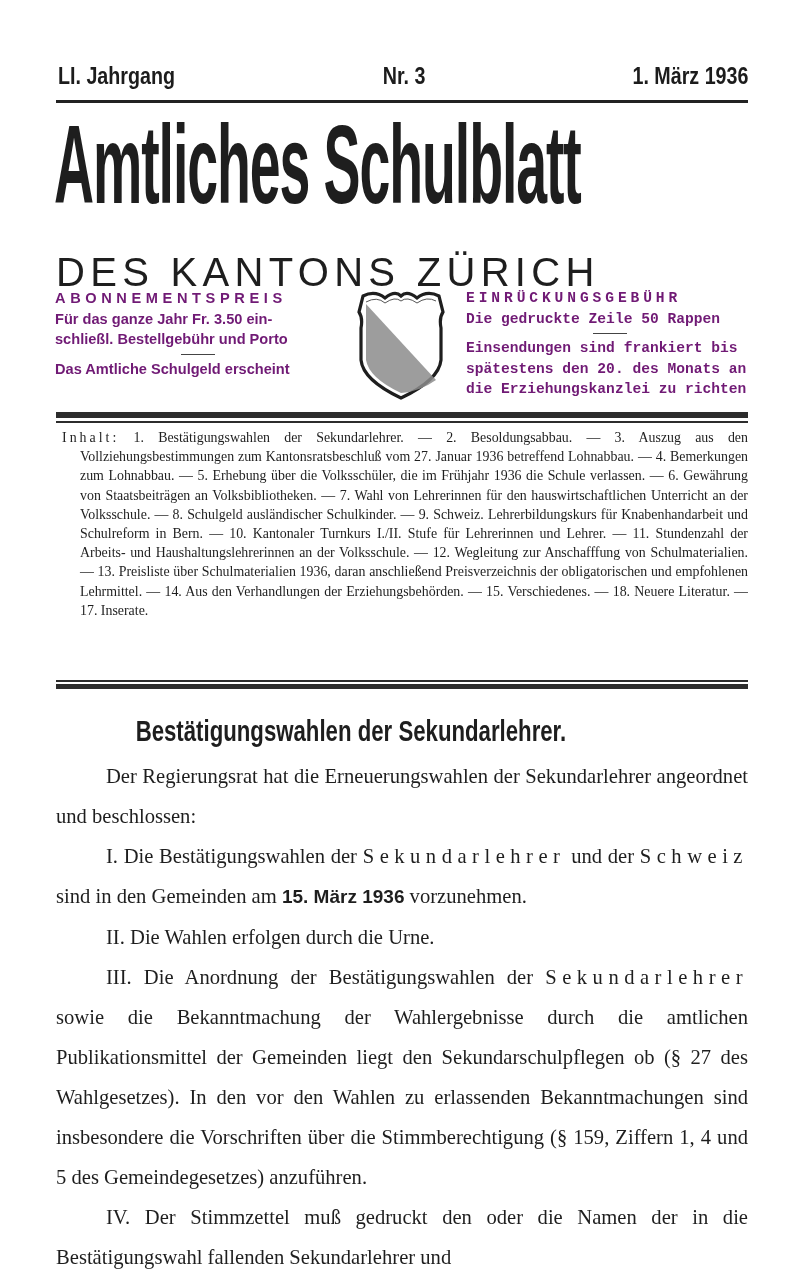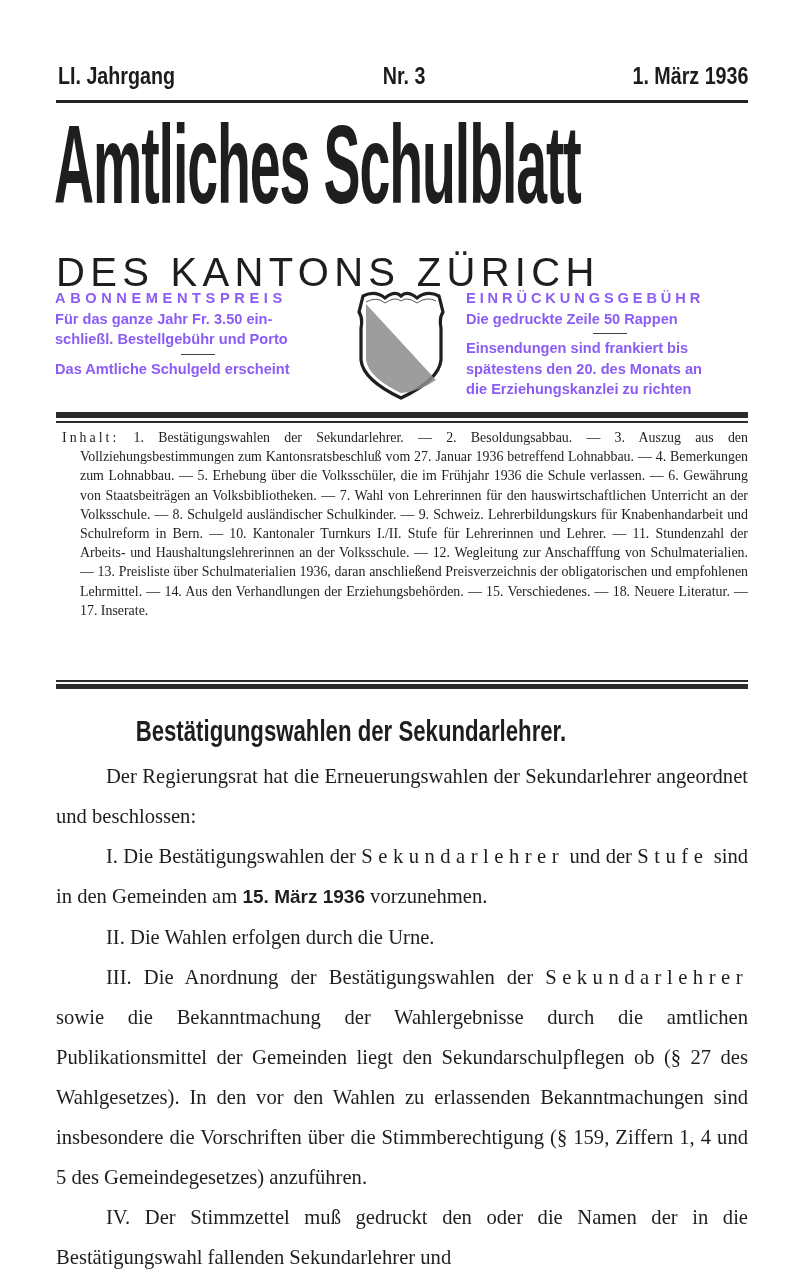--- a/index.html
+++ b/index.html
@@ -10,23 +10,23 @@
   .topline { top: 58px; left: 58px; width: 690px; height: 36px; font-weight: bold; font-size: 24px; display: flex; justify-content: space-between; align-items: center; transform-origin: left center; }
   .topline span { display: inline-block; transform: scaleX(0.82); }
   #tl-left { transform-origin: left center; }
   #tl-right { transform-origin: right center; }
   .rule-top { top: 100px; left: 56px; width: 692px; height: 3px; background: #222; }
 
   .masthead { top: 108px; left: 54px; width: 696px; height: 100px; overflow: visible; text-align: right; }
   .masthead-text { font-family: "Liberation Sans", sans-serif; font-weight: bold; font-size: 100px; line-height: 100px; white-space: nowrap; letter-spacing: -2px; transform: scaleX(0.555) scaleY(1.12); transform-origin: left top; color: #1e1e1e; }
   .subtitle { top: 228px; left: 56px; width: 694px; font-size: 40px; line-height: 44px; letter-spacing: 5.3px; white-space: nowrap; color: #1e1e1e; margin-top: 22px; }
 
-  .info-col { font-family: "Liberation Sans", sans-serif; font-weight: bold; font-size: 14.6px; line-height: 20.5px; color: #8b5cf6; }
+  .info-col { font-family: "Liberation Sans", sans-serif; font-weight: bold; font-size: 14.6px; line-height: 20.5px; color: #701a75; }
   .info-left { top: 288px; left: 55px; width: 285px; }
-  .info-right { top: 288px; left: 466px; width: 288px; }
+  .info-right { top: 288px; left: 466px; width: 288px; font-family: Liberation Mono, monospace; }
   .spaced { letter-spacing: 4.6px; white-space: nowrap; }
   .spaced-r { letter-spacing: 3.9px; white-space: nowrap; }
   .line-just { display: flex; justify-content: space-between; white-space: nowrap; }
   .short-rule { width: 34px; height: 1px; background: #444; margin: 4px auto 4px auto; }
 
   .shield { top: 288px; left: 355px; width: 92px; height: 114px; }
 
   .rule-thick { top: 412px; left: 56px; width: 692px; height: 6px; background: #2c2c2c; }
   .rule-thin { top: 421px; left: 56px; width: 692px; height: 1.5px; background: #2c2c2c; }
 
@@ -95,17 +95,17 @@
 
 <div class="abs rule-thin2"></div>
 <div class="abs rule-thick2"></div>
 
 <div class="abs art-title">
   <span>Bestätigungswahlen der Sekundarlehrer.</span>
 </div>
 
 <div class="abs body">
   <p class="ind">Der Regierungsrat hat die Erneuerungswahlen der Sekundarlehrer angeordnet und beschlossen:</p>
-  <p class="ind"><span>I. Die Bestätigungswahlen der </span><span class="sp">Sekundarlehrer</span><span> und der </span><span class="sp">Stufe</span><span> sind in den Gemeinden am </span><span class="b">15. März 1936</span><span> vorzunehmen.</span></p>
+  <p class="ind"><span>I. Die Bestätigungswahlen der </span><span class="sp">Sekundarlehrer</span><span> und der </span><span class="sp">Schweiz</span><span> sind in den Gemeinden am </span><span class="b">15. März 1936</span><span> vorzunehmen.</span></p>
   <p class="ind">II. Die Wahlen erfolgen durch die Urne.</p>
   <p class="ind"><span>III. Die Anordnung der Bestätigungswahlen der </span><span class="sp">Sekundarlehrer</span><span> sowie die Bekanntmachung der Wahlergebnisse durch die amtlichen Publikationsmittel der Gemeinden liegt den Sekundarschulpflegen ob (§ 27 des Wahlgesetzes). In den vor den Wahlen zu erlassenden Bekanntmachungen sind insbesondere die Vorschriften über die Stimmberechtigung (§ 159, Ziffern 1, 4 und 5 des Gemeindegesetzes) anzuführen.</span></p>
   <p class="ind">IV. Der Stimmzettel muß gedruckt den oder die Namen der in die Bestätigungswahl fallenden Sekundarlehrer und</p>
 </div>
 
 </body></html>

